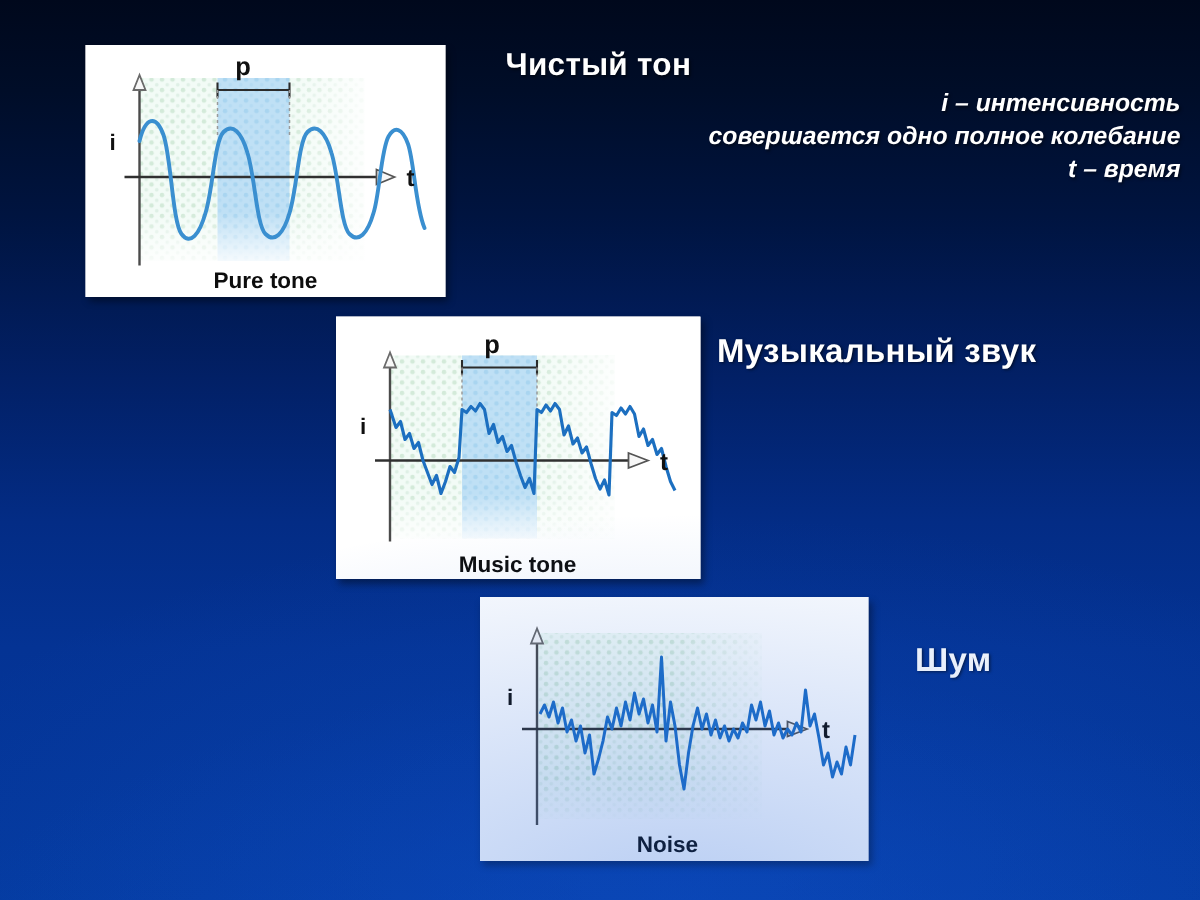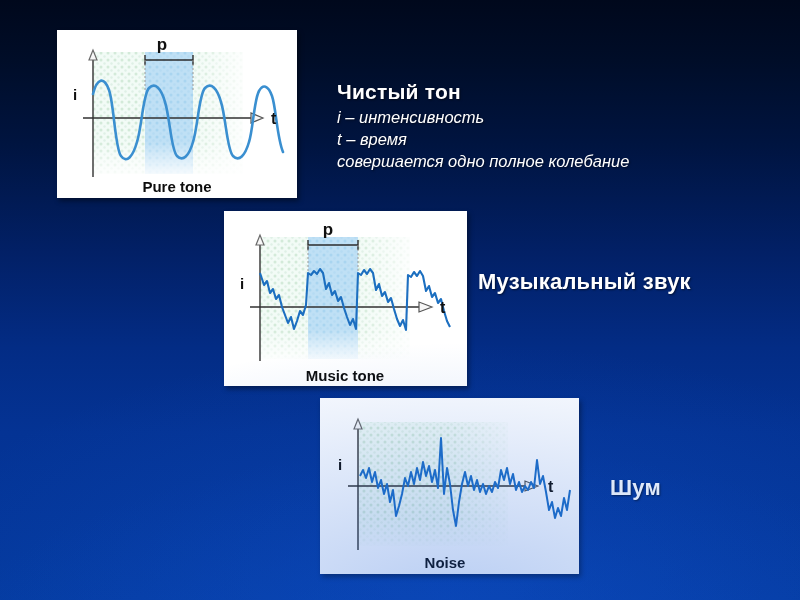--- a/index.html
+++ b/index.html
@@ -58,37 +58,37 @@
   }
 
   #fig-pure  { left: 57px;  top: 30px;  width: 240px; height: 168px; }
   #fig-music { left: 224px; top: 211px; width: 243px; height: 175px; }
   #fig-noise { left: 320px; top: 398px; width: 259px; height: 176px; }
 
   
   .txt-block {
     position: absolute;
     color: #ffffff;
-    margin-top: 48px;
   }
   .title-bold {
     font-weight: bold;
     font-size: 21px;
     letter-spacing: 0.2px;
     line-height: 1.1;
     text-shadow: 1px 1px 2px rgba(0,0,0,0.55);
     white-space: nowrap;
   }
   .body-italic {
     font-style: italic;
-    font-weight: normal;
+    font-weight: bold;
     font-size: 16.5px;
     line-height: 1.28;
     text-shadow: 1px 1px 2px rgba(0,0,0,0.5);
     white-space: nowrap;
+    text-align: right;
   }
 
   #pure-text  { left: 337px; top: 32px;  width: 450px; }
   #music-text { left: 478px; top: 222px; }
   #noise-text { left: 610px; top: 428px; }
 
   #music-text .title-bold,
   #noise-text .title-bold { font-size: 22px; text-align: right; }
 
   .body-lines { margin-top: 4px; }
@@ -278,22 +278,22 @@
         <text class="ax-label" x="228" y="94" font-size="16">t</text>
         <text class="cap-label" x="125" y="170" font-size="15" text-anchor="middle">Noise</text>
       </svg>
     </div>
   </div>
 
   <div class="txt-block" id="pure-text">
     <div class="title-bold">Чистый тон</div>
     <div class="body-lines">
       <div class="body-italic">i – интенсивность</div>
+      <div class="body-italic">совершается одно полное колебание</div>
       <div class="body-italic">t – время</div>
-      <div class="body-italic">совершается одно полное колебание</div>
     </div>
   </div>
 
   <div class="txt-block" id="music-text">
     <div class="title-bold">Музыкальный звук</div>
   </div>
 
   <div class="txt-block" id="noise-text">
     <div class="title-bold">Шум</div>
   </div>

